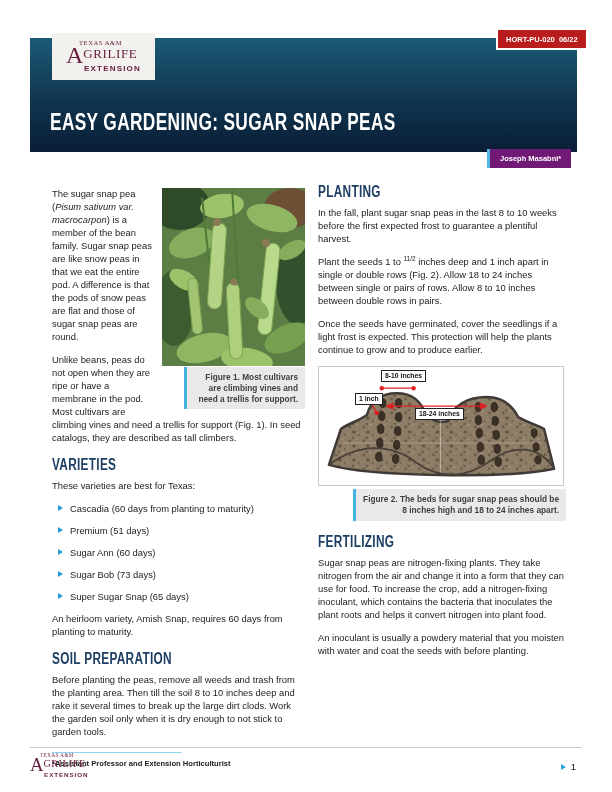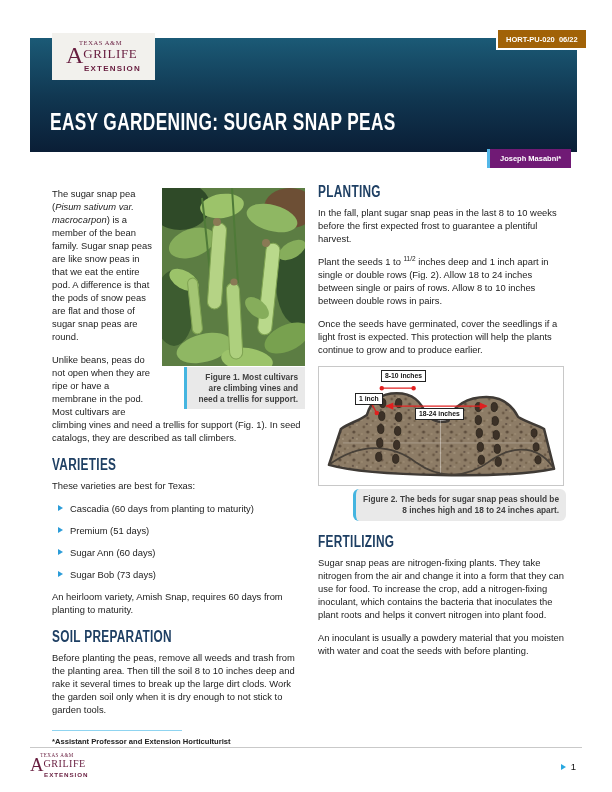--- a/index.html
+++ b/index.html
@@ -19,21 +19,21 @@
         background:#f2f1ed;z-index:3;display:flex;align-items:center;justify-content:center;}
   .logo{line-height:1;color:#671c3e;}
   .logo-top{font-family:"Liberation Serif","DejaVu Serif",serif;font-size:6.5px;
         letter-spacing:0.6px;margin-left:13px;margin-bottom:-1px;}
   .logo-mid{display:flex;align-items:flex-start;}
   .logo-a{font-family:"Liberation Serif","DejaVu Serif",serif;font-size:24px;line-height:0.75;}
   .logo-grilife{font-family:"Liberation Serif","DejaVu Serif",serif;font-size:13px;
         letter-spacing:0.6px;margin-top:1px;}
   .logo-bottom{font-size:8px;font-weight:bold;letter-spacing:1.2px;margin-left:18px;margin-top:1px;}
 
-  .pub-badge{position:absolute;left:496px;top:30px;z-index:3;background:#a16207;color:#fff;
+  .pub-badge{position:absolute;left:496px;top:30px;z-index:3;background:#b91c1c;color:#fff;
         font-size:7.5px;font-weight:bold;padding:5px 8px 4px;white-space:pre;
         border-left:2px solid #fff;border-bottom:2px solid #fff;}
   .author-badge{position:absolute;left:487px;top:149px;z-index:3;background:#701a75;color:#fff;
         font-size:7.5px;font-weight:bold;padding:5px 10px;border-left:3px solid #53b7e8;}
 
   
   .col{position:absolute;top:187px;font-size:9.4px;line-height:13px;}
   .col-left{left:52px;width:253px;}
   .col-right{left:318px;width:252px;top:185px;}
   .col p{margin:0 0 10px;}
@@ -61,21 +61,21 @@
 
   
   .fig2-box{position:relative;width:244px;height:118px;border:1px solid #c8c8c8;
         background:#fff;margin:4px 0 0;}
   .fig2-box svg{position:absolute;inset:0;}
   .lbl{position:absolute;background:#fff;border:1px solid #222;font-size:6.8px;font-weight:bold;
         padding:1px 3px;line-height:1.15;white-space:nowrap;color:#111;}
   .lbl-bedwidth{left:62px;top:3px;}
   .lbl-1inch{left:36px;top:26px;}
   .lbl-rowspacing{left:96px;top:41px;}
-  .fig2-caption{margin:3px 0 0 35px;width:198px;text-align:right;border-radius:6px;}
+  .fig2-caption{margin:3px 0 0 35px;width:198px;text-align:right;}
 
   sup{font-size:6.5px;vertical-align:super;line-height:0;}
 
   
   .footer-rule{position:absolute;left:30px;right:30px;top:747px;border-top:1px solid #c9c9c9;}
   .footer-logo{position:absolute;left:30px;top:753px;transform:scale(0.78);transform-origin:top left;}
   .page-num{position:absolute;right:36px;top:761px;display:flex;align-items:center;font-size:9.5px;color:#111;}
   .page-num .tri{margin:0 5px 0 0;border-left-color:#29a8e0;}
   i{font-style:italic;}
 </style>
@@ -149,20 +149,24 @@
           <span class="tri"></span>
           <span>Premium (51 days)</span>
         </li>
       <li>
           <span class="tri"></span>
           <span>Sugar Ann (60 days)</span>
         </li>
       <li>
           <span class="tri"></span>
           <span>Sugar Bob (73 days)</span>
+        </li>
+      <li>
+          <span class="tri"></span>
+          <span>Super Sugar Snap (65 days)</span>
         </li>
     </ul>
     <p>An heirloom variety, Amish Snap, requires 60 days from planting to maturity.</p>
 
     <div class="sec-h"><span class="cond-h">SOIL PREPARATION</span></div>
     <p>Before planting the peas, remove all weeds and trash from the planting area. Then till the soil 8 to 10 inches deep and rake it several times to break up the large dirt clods. Work the garden soil only when it is dry enough to not stick to garden tools.</p>
 
     <div class="footnote">
       <div class="footnote-rule"></div>
       <div class="footnote-text">*Assistant Professor and Extension Horticulturist</div>

